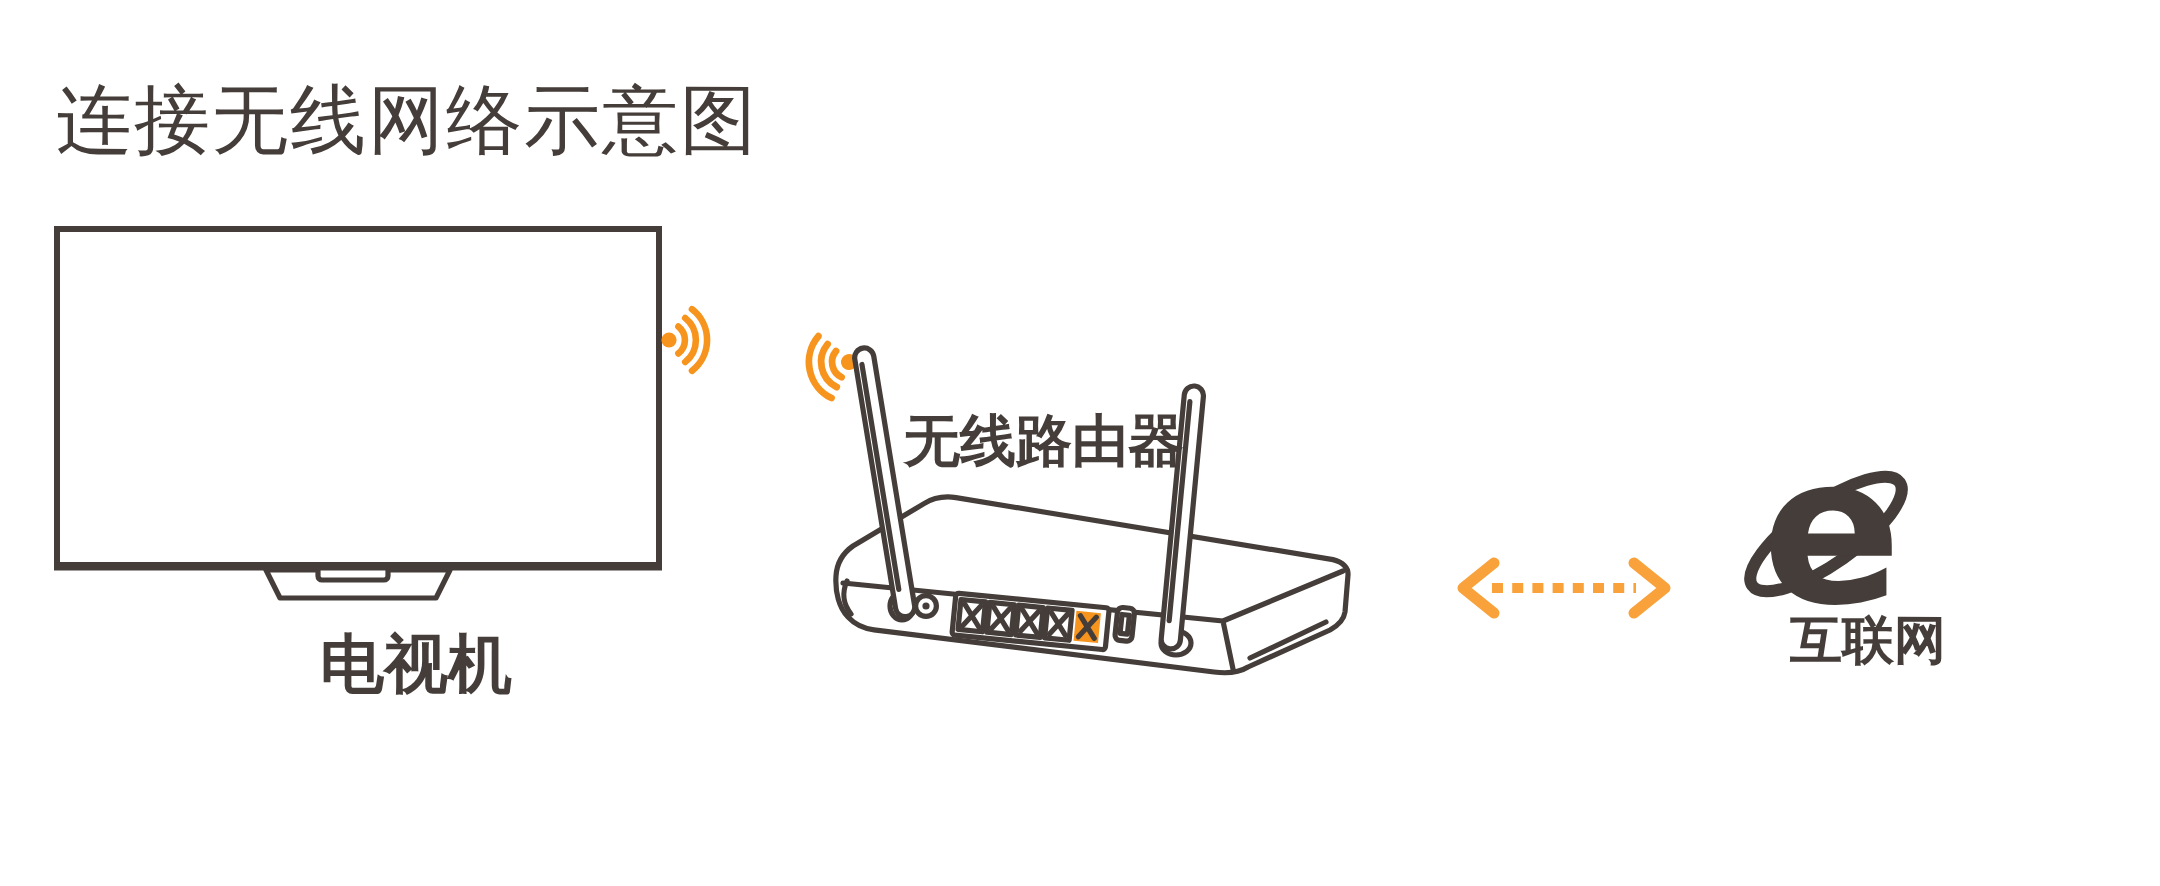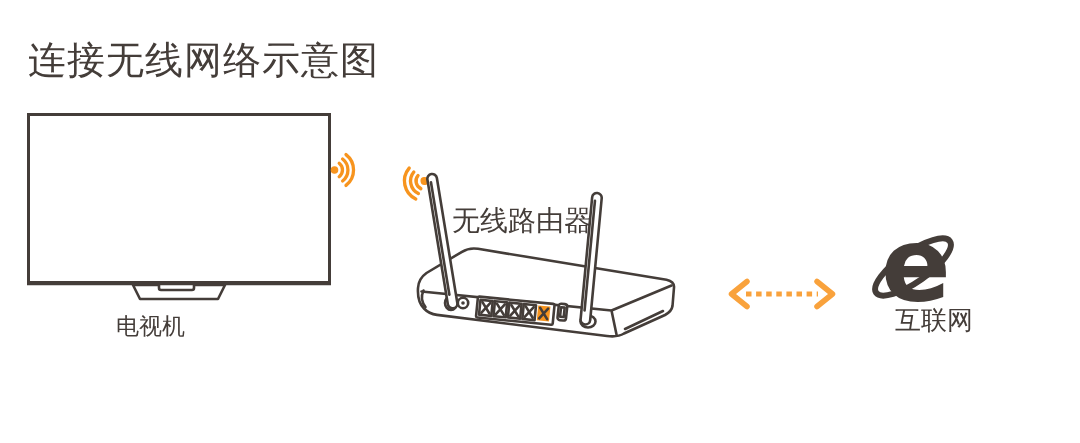--- a/index.html
+++ b/index.html
@@ -12,23 +12,23 @@
   .stage{
     position:relative;width:1080px;height:443px;background:var(--background);
     font-family:"DejaVu Sans",sans-serif;overflow:hidden;
   }
   .page-title{
     position:absolute;left:28px;top:40px;font-size:38px;line-height:1.1;
     font-weight:300;color:var(--ink);letter-spacing:1px;white-space:nowrap;
   }
   .diagram-svg{position:absolute;left:0;top:0;}
   .device-label{
-    position:absolute;color:var(--ink);font-weight:400;white-space:nowrap;
+    position:absolute;color:var(--ink);font-weight:700;white-space:nowrap;
   }
-  .label-tv{left:116px;top:311px;width:140px;text-align:left;font-size:23px;}
+  .label-tv{left:116px;top:311px;width:140px;text-align:right;font-size:32px;}
   .label-router{left:452px;top:202px;font-size:28px;}
   .label-internet{left:853px;top:303px;width:120px;text-align:right;font-size:26px;}
 
   
   .ln{fill:none;stroke:var(--ink);stroke-width:2.6;stroke-linecap:round;stroke-linejoin:round;}
   .fw{fill:#fff;}
   .ifl{fill:var(--ink);stroke:none;}
   .ofl{fill:var(--accent-orange);stroke:none;}
   .oln{fill:none;stroke:var(--accent-orange);stroke-linecap:round;}
   .aln{fill:none;stroke:var(--arrow-orange);}

